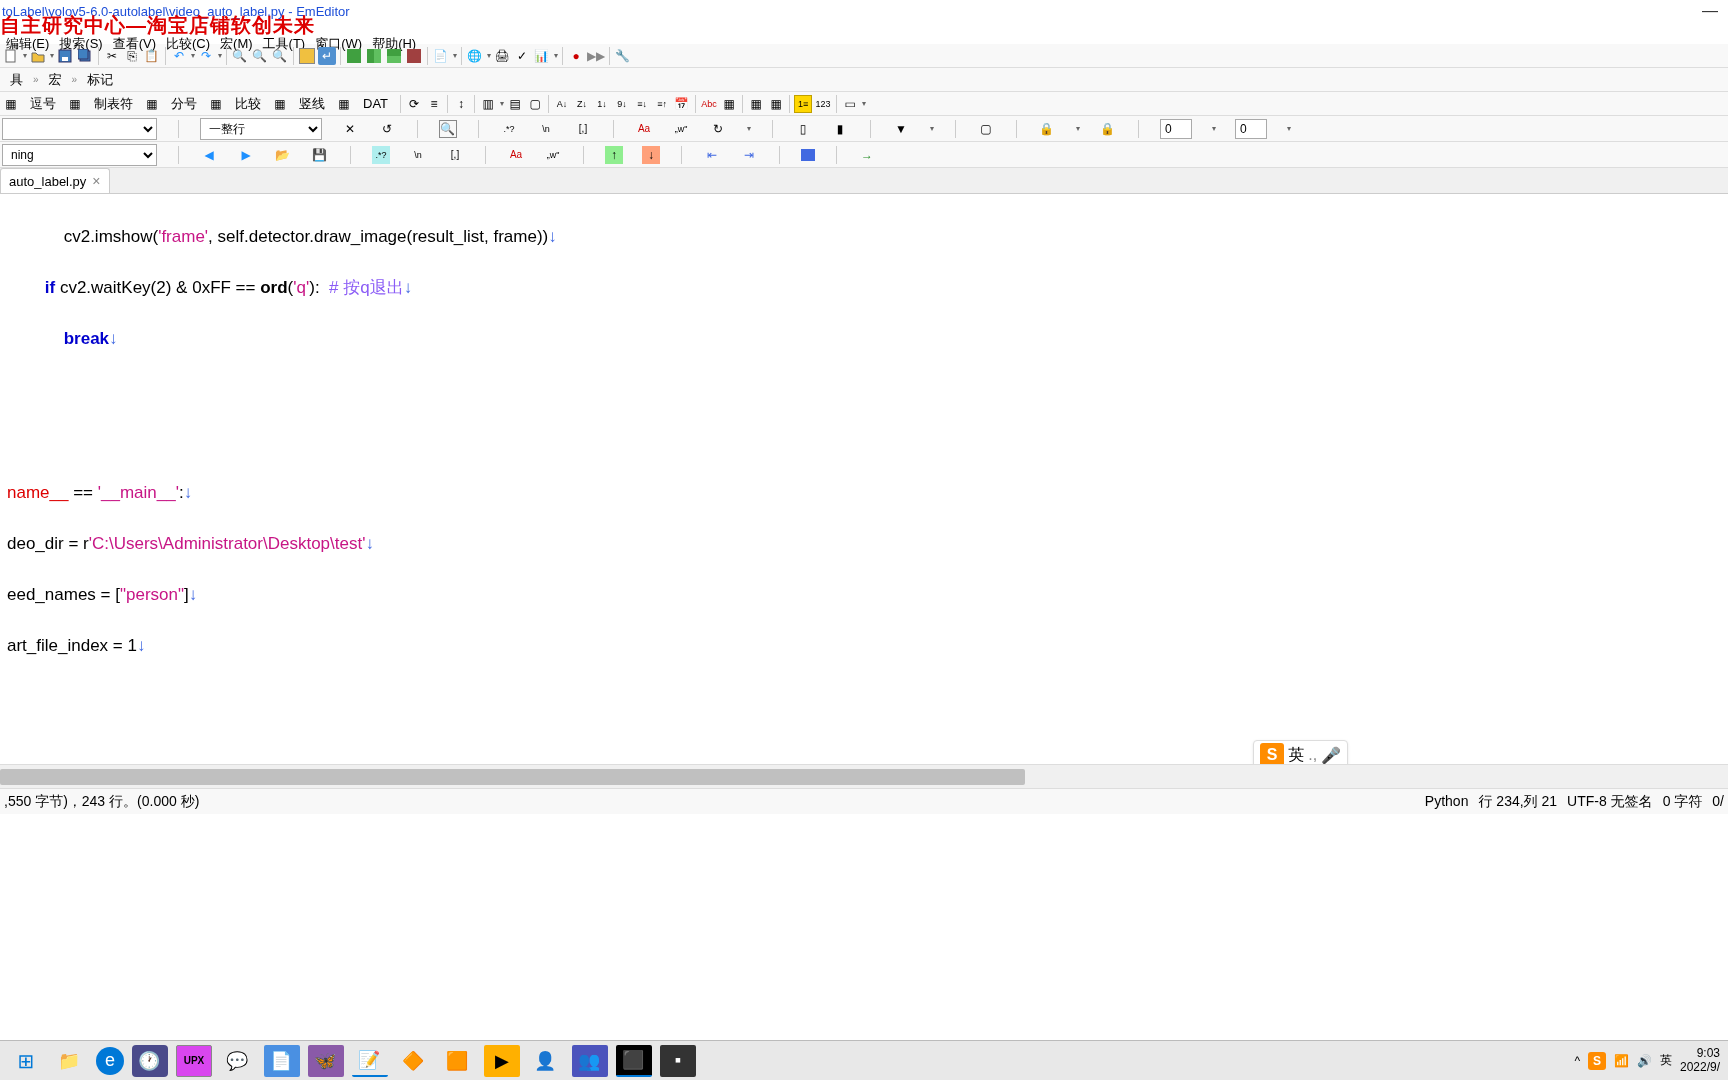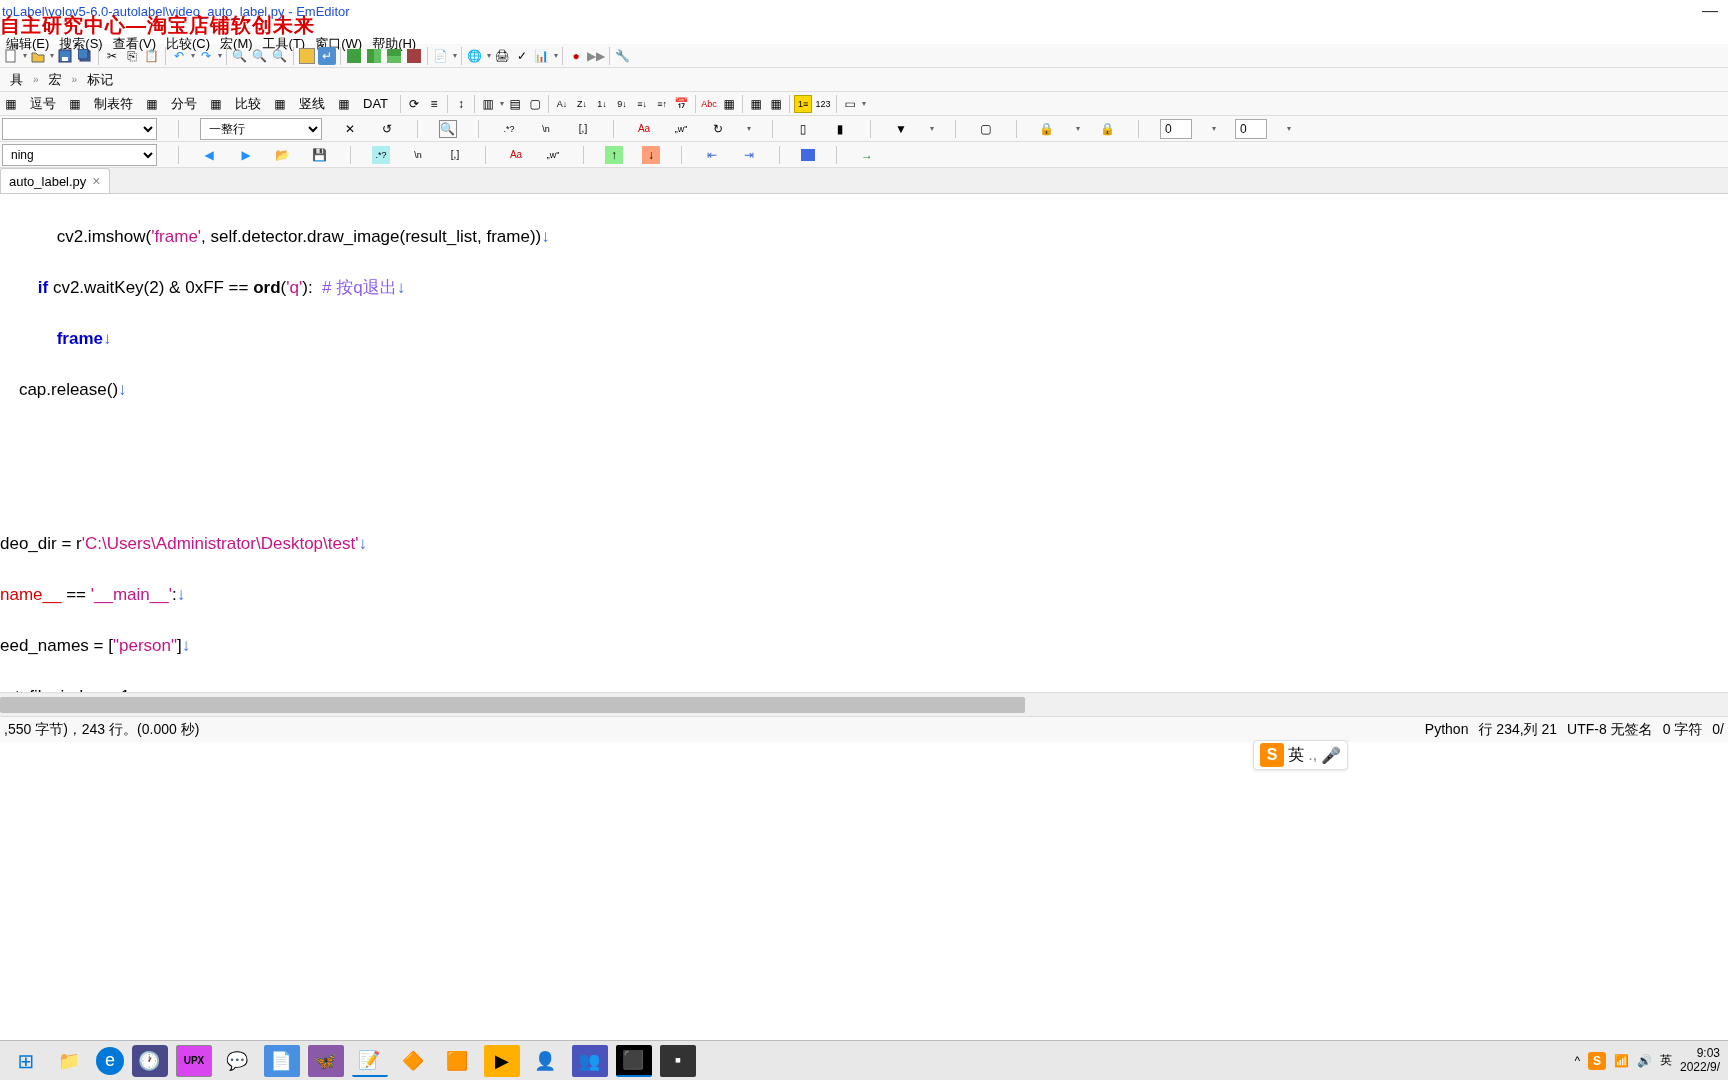--- a/index.html
+++ b/index.html
@@ -13,21 +13,21 @@
 .toolbar { height: 24px; display: flex; align-items: center; gap: 2px; padding: 2px; border-bottom: 1px solid #ddd; background: #f8f8f8; }
 .tb-icon { width: 18px; height: 18px; display: inline-flex; align-items: center; justify-content: center; cursor: pointer; font-size: 12px; }
 .tb-sep { width: 1px; height: 18px; background: #ccc; margin: 0 2px; }
 .tb-dropdown-arrow { font-size: 8px; color: #666; margin-left: 1px; }
 .plugin-bar { height: 24px; display: flex; align-items: center; gap: 2px; padding: 2px; border-bottom: 1px solid #ddd; background: #f8f8f8; font-size: 12px; }
 .search-bar { height: 26px; display: flex; align-items: center; gap: 19px; padding: 2px; border-bottom: 1px solid #ddd; background: #f8f8f8; }
 .combo { height: 22px; border: 1px solid #aaa; background: #fff; font-size: 12px; padding: 0 4px; }
 .tab-bar { height: 26px; display: flex; align-items: flex-end; background: #f0f0f0; border-bottom: 1px solid #ccc; }
 .tab { padding: 4px 8px 4px 8px; background: #fff; border: 1px solid #ccc; border-bottom: none; font-size: 13px; display: flex; align-items: center; gap: 6px; border-radius: 3px 3px 0 0; }
 .tab-close { color: #888; font-size: 14px; cursor: pointer; }
-.editor { background: #fff; padding: 4px 0; font-family: Consolas, "Microsoft YaHei", monospace; font-size: 17px; line-height: 25.6px; white-space: pre; overflow: hidden; height: 498px; }
+.editor { background: #fff; padding: 4px 7px; font-family: Consolas, "Microsoft YaHei", monospace; font-size: 17px; line-height: 25.6px; white-space: pre; overflow: hidden; height: 570px; }
 .line { padding-left: 0; }
 .kw-if { color: #0000cd; font-weight: bold; }
 .kw-break { color: #0000cd; font-weight: bold; }
 .str-mag { color: #c71585; }
 .str-dq { color: #c71585; }
 .fn-ord { font-weight: bold; }
 .comment { color: #8b5cf6; }
 .name-red { color: #d00; }
 .arrow { color: #4169e1; }
 .scroll-area { height: 24px; background: #f0f0f0; border-top: 1px solid #ddd; position: relative; }
@@ -268,26 +268,25 @@
 <div class="tab-bar">
   <div class="tab">
     <span>auto_label.py</span>
     <span class="tab-close">×</span>
   </div>
 </div>
 
 <div class="editor">
 <div class="line"><span>            cv2.imshow(</span><span class="str-mag">'frame'</span><span>, self.detector.draw_image(result_list, frame))</span><span class="arrow">↓</span></div>
 <div class="line"><span>        </span><span class="kw-if">if</span><span> cv2.waitKey(2) &amp; 0xFF == </span><span class="fn-ord">ord</span><span>(</span><span class="str-mag">'q'</span><span>):  </span><span class="comment"># 按q退出</span><span class="arrow">↓</span></div>
-<div class="line"><span>            </span><span class="kw-break">frame</span><span class="arrow">↓</span></div>
-<div class="line"><span>    cap.release()</span><span class="arrow">↓</span></div>
+<div class="line"><span>            </span><span class="kw-break">break</span><span class="arrow">↓</span></div>
 <div class="line">&nbsp;</div>
 <div class="line">&nbsp;</div>
+<div class="line"><span class="name-red">name__</span><span> == </span><span class="str-mag">'__main__'</span><span>:</span><span class="arrow">↓</span></div>
 <div class="line"><span>deo_dir = r</span><span class="str-mag">'C:\Users\Administrator\Desktop\test'</span><span class="arrow">↓</span></div>
-<div class="line"><span class="name-red">name__</span><span> == </span><span class="str-mag">'__main__'</span><span>:</span><span class="arrow">↓</span></div>
 <div class="line"><span>eed_names = [</span><span class="str-dq">"person"</span><span>]</span><span class="arrow">↓</span></div>
 <div class="line"><span>art_file_index = 1</span><span class="arrow">↓</span></div>
 
 
 
 
 
 
 
 

